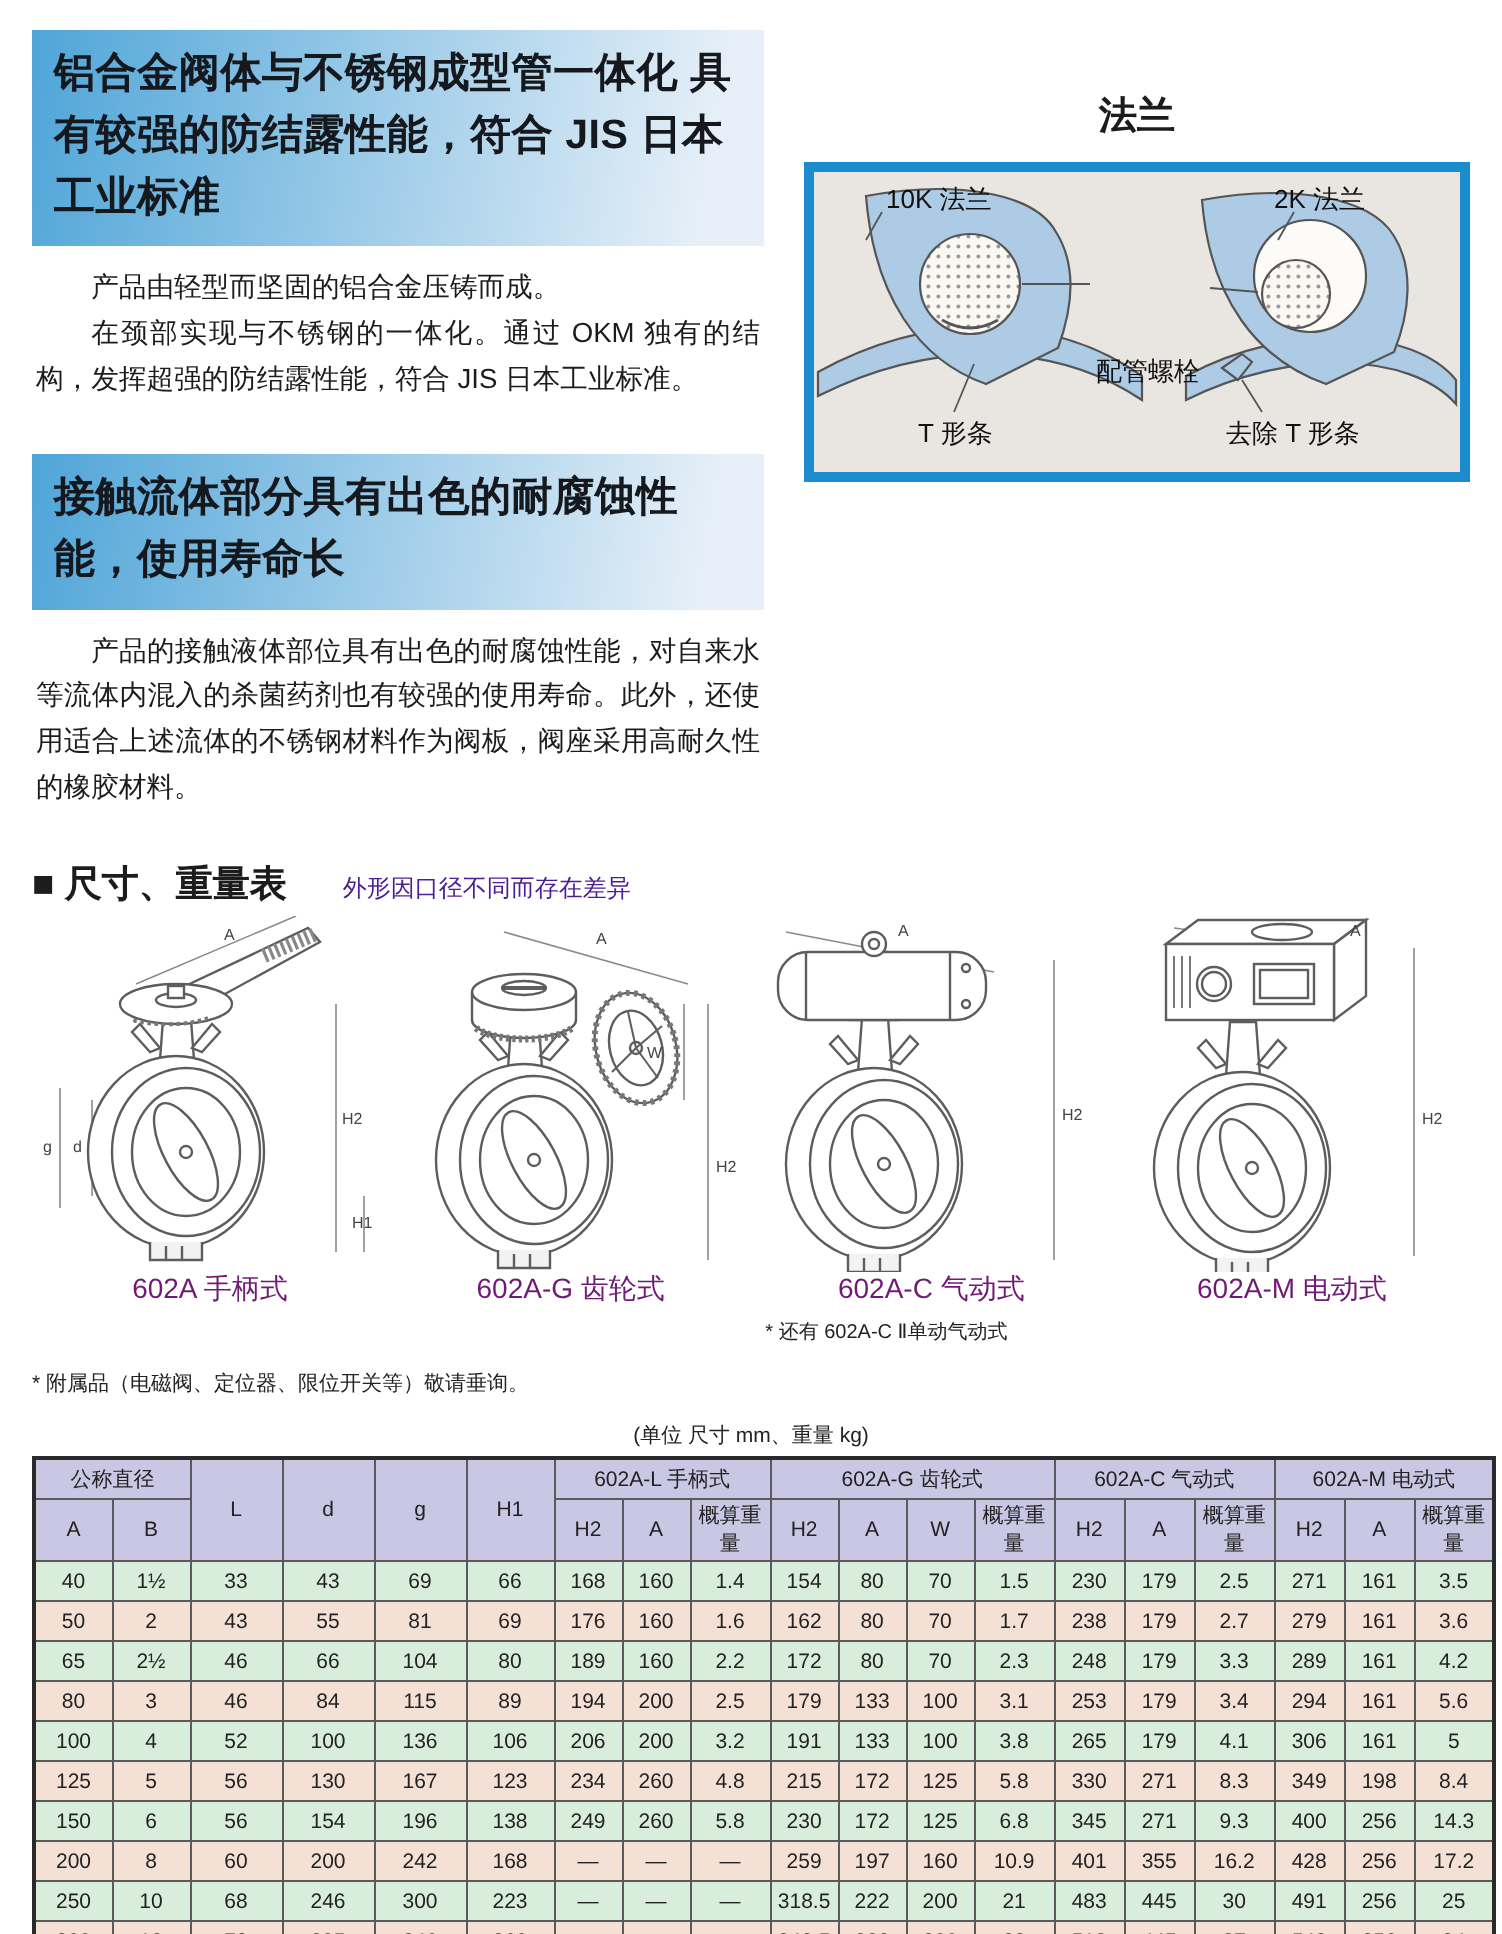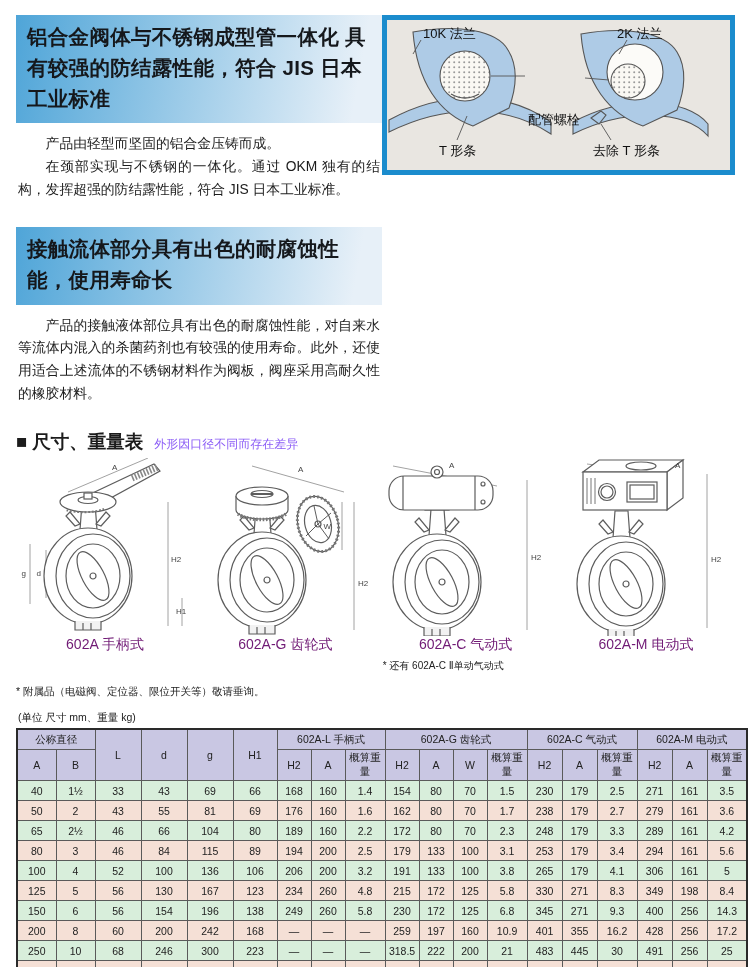--- a/index.html
+++ b/index.html
@@ -1,20 +1,20 @@
 <!DOCTYPE html>
 <html style="--heading-gradient-start: #4fa5d8; --heading-gradient-end: #e7f0f8; --flange-border: #1b8ccd; --flange-bg: #e9e6e1; --diagram-blue: #aecbe6; --table-header-bg: #c9c7e3; --row-green: #d8eedb; --row-pink: #f5e0d6;"><head>
 <meta charset="utf-8">
 <style>
   html,body { margin:0; padding:0; background:#ffffff; }
   body { font-family:"Liberation Sans","DejaVu Sans",sans-serif; color:#1c1c1c; }
   .page { width:751px; height:967px; box-sizing:border-box; padding:15px 16px 8px; overflow:hidden; }
 
   
-  .top-grid { display:grid; grid-template-columns:366px 1fr; }
+  .top-grid { display:grid; grid-template-columns:366px 1fr; column-gap:20px; }
 
   .feature-heading {
     background:linear-gradient(100deg, var(--heading-gradient-start,#4fa5d8) 0%, var(--heading-gradient-end,#e7f0f8) 92%);
     padding:7px 11px 9px; font-size:20.5px; font-weight:bold; line-height:1.5;
     letter-spacing:.3px; color:#15181c;
   }
   .body-text { font-size:13.8px; line-height:1.64; text-align:justify; margin:10px 2px 0; }
   .body-text p { margin:0; text-indent:2em; }
   .feature + .feature { margin-top:26px; }
 
@@ -24,34 +24,34 @@
   .flange-box svg { position:absolute; left:0; top:0; }
   .flange-label { position:absolute; font-size:13px; color:#111; white-space:nowrap; }
   .fl-10k { left:36px; top:5px; }
   .fl-5k  { left:230px; top:5px; }
   .fl-bolt{ left:141px; top:48px;margin-top:43px; }
   .fl-tbar{ left:52px; top:122px; }
   .fl-tbar-rm{ left:206px; top:122px; }
   .flange-caption { font-size:11px; text-align:right; margin-top:7px; color:#222; }
 
   
-  .section-head { margin-top:24px; display:flex; align-items:baseline; gap:11px; }
+  .section-head { margin-top:24px; display:flex; align-items:baseline; gap:28px; }
   .section-title { font-size:18.5px; font-weight:bold; }
-  .section-note { font-size:12px; color:#8b5cf6; }
+  .section-note { font-size:12px; color:#4c1d95; }
 
   .drawings { display:flex; justify-content:space-between; margin-top:4px; }
   .drawing { width:178px; text-align:center; }
   .drawing svg { display:block; }
   .drawing-label { font-size:14px; margin-top:0; color:#701a75; }
   .drawing-note { font-size:10px; text-align:left; margin:5px 0 0 6px; color:#222; }
   .dimline { stroke:#8a8a8a; stroke-width:.8; }
   .dimtext { fill:#444; font-size:8px; font-family:"Liberation Sans",sans-serif; }
 
   .footnote { font-size:10.5px; margin-top:12px; color:#222; }
-  .unit-note { font-size:10.5px; text-align:left; margin:12px 2px 3px; color:#222; }
+  .unit-note { font-size:10.5px; text-align:center; margin:12px 2px 3px; color:#222; }
 
   
   table.dim-table { width:100%; border-collapse:collapse; table-layout:fixed; font-size:10.5px; border:2px solid #2a2a2a; }
   .dim-table th, .dim-table td { border:1px solid #5a5a5a; text-align:center; padding:1px 0; height:17px; font-weight:normal; overflow:hidden; color:#222; }
   .dim-table thead th { background:var(--table-header-bg,#c9c7e3); }
   .row-even td { background:var(--row-green,#d8eedb); }
   .row-odd  td { background:var(--row-pink,#f5e0d6); }
   .gs { border-left:2px solid #2a2a2a; }
 </style>
 </head>
@@ -94,20 +94,21 @@
       <div class="feature">
         <div class="feature-heading">接触流体部分具有出色的耐腐蚀性能，使用寿命长</div>
         <div class="body-text">
           <p>产品的接触液体部位具有出色的耐腐蚀性能，对自来水等流体内混入的杀菌药剂也有较强的使用寿命。此外，还使用适合上述流体的不锈钢材料作为阀板，阀座采用高耐久性的橡胶材料。</p>
         </div>
       </div>
     </div>
 
     <div>
 
+      <div class="flange-title">法兰</div>
       <div class="flange-box">
         <svg width="323" height="150" viewBox="0 0 323 150">
           <g stroke="#555" stroke-width="1.1" fill="#aecbe6">
 
             <path d="M2,100 C60,68 122,72 164,102 L164,114 C122,86 62,82 2,112 Z"></path>
 
             <path d="M186,102 C238,74 300,78 321,104 L321,116 C298,90 238,88 186,114 Z"></path>
 
             <path d="M26,12 C70,4 110,10 121,30 C131,46 130,66 122,88 L86,106 C52,94 30,62 26,12 Z"></path>
 

